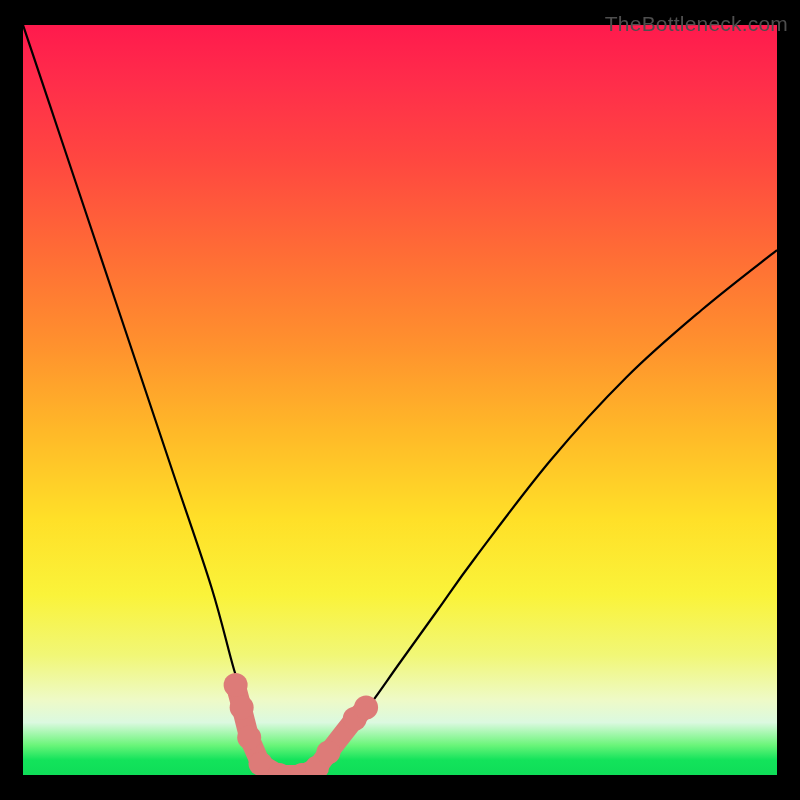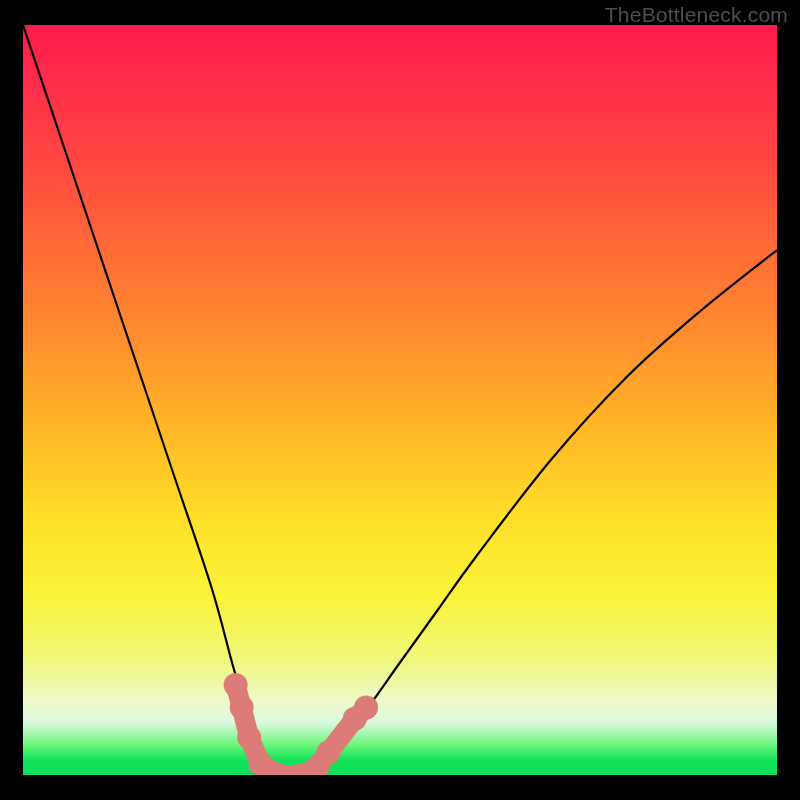--- a/index.html
+++ b/index.html
@@ -29,21 +29,21 @@
       #f1f776 84%,
       #eefac7 90%,
       #dbf9e0 93%,
       #6bf57a 96%,
       #13e35b 98%,
       #0fdd58 100%
     );
   }
   .watermark {
     position: absolute;
-    top: 3px;
+    top: 12px;
     right: 12px;
     color: #4e4e4e;
     font-size: 21px;
     letter-spacing: 0.2px;
     font-weight: 400;
   }
   svg.curve {
     position: absolute;
     left: 0;
     top: 0;

